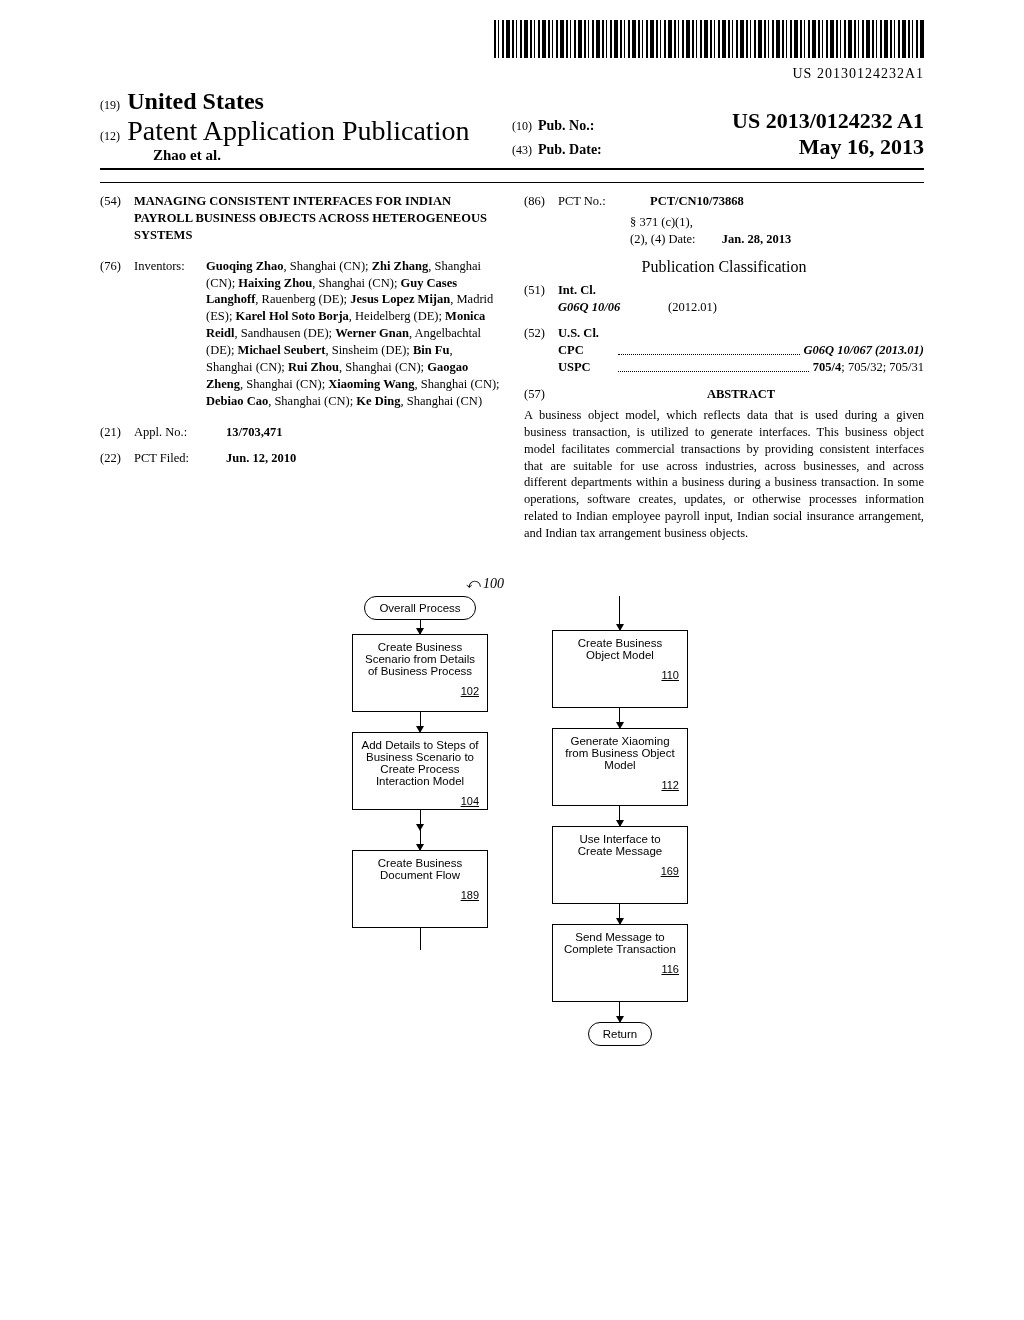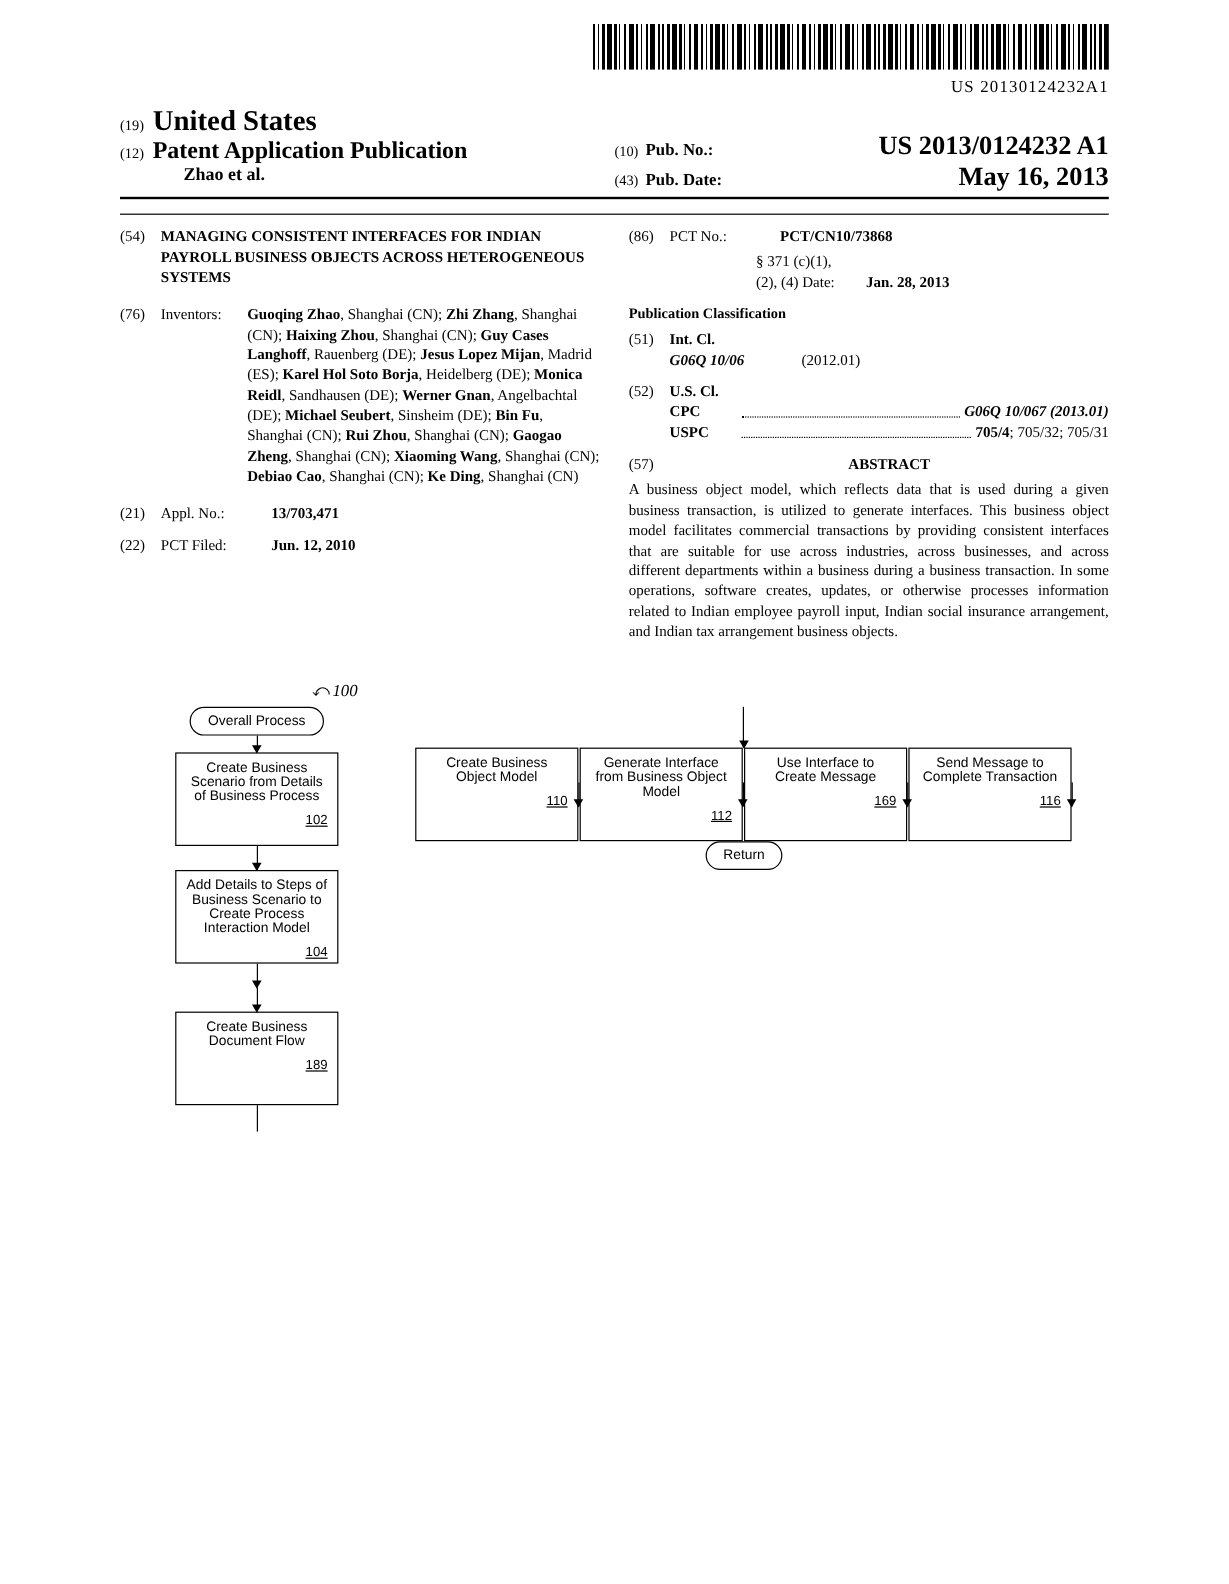--- a/index.html
+++ b/index.html
@@ -16,39 +16,39 @@
     .barcode-area { text-align: right; margin-bottom: 4px; }
     .barcode { display: inline-block; width: 430px; height: 38px;
       background: repeating-linear-gradient(90deg,#000 0 2px,#fff 2px 4px,#000 4px 5px,#fff 5px 8px,#000 8px 10px,#fff 10px 12px,#000 12px 16px,#fff 16px 18px);
     }
     .barcode-num { text-align: right; font-size: 14px; letter-spacing: 1px; margin-bottom: 6px; }
     .header-row { display: flex; justify-content: space-between; }
     .hleft { width: 48%; }
     .hright { width: 50%; }
     .tiny-code { font-size: 12px; }
     .h-country { font-size: 24px; font-weight: bold; margin-left: 4px; }
-    .h-kind { font-size: 20px; font-weight: bold; margin-left: 4px; }
+    .h-kind { font-size: 28px; font-weight: normal; margin-left: 4px; }
     .h-authors { font-size: 15px; font-weight: bold; margin-left: 19px; }
     .pub-line1 { display:flex; align-items:flex-end; }
     .pub-line1 .lbl { font-weight:bold; font-size:14px; margin-right:6px;}
     .pub-line1 .val { font-weight:bold; font-size:22px; margin-left:auto; }
     .pub-line2 { display:flex; align-items:baseline; }
     .pub-line2 .lbl { font-weight:bold; font-size:14px; }
     .pub-line2 .val { font-weight:bold; font-size:22px; margin-left:auto; }
     hr.rule { border:0; border-top:2px solid #000; margin:4px 0 12px 0; }
     hr.thin { border:0; border-top:1px solid #000; margin:2px 0 10px 0; }
     .cols { display:flex; gap:24px; }
     .col { width:50%; }
     .sec { display:flex; margin-bottom:10px; font-size:12.5px; line-height:1.35; }
     .sec .code { width:34px; flex-shrink:0; }
     .sec .label { width:72px; flex-shrink:0; }
     .sec .body { flex:1; }
     .title-text { font-weight:bold; }
     .appl-val { font-weight:bold; margin-left:20px; }
-    .pubclass { text-align:left; font-weight:bold; font-size:12px; margin:10px 0 6px 0; }
+    .pubclass { text-align:center; font-weight:normal; font-size:16px; margin:10px 0 6px 0; }
     .abstract-h { text-align:center; font-weight:bold; font-size:12.5px; margin-bottom:4px; }
     .abstract-body { font-size:12.5px; text-align:justify; line-height:1.35; }
     .class-line { display:flex; font-size:12.5px; }
     .class-line .k { width:56px; font-style:italic; font-weight:bold; }
     .class-line .dots { flex:1; border-bottom:1px dotted #000; margin:0 4px 4px 4px; }
     .class-line .v { font-style:italic; }
     .fig-area { margin-top:24px; display:flex; justify-content:center; gap:48px; font-family:Arial, Helvetica, sans-serif; font-size:11.5px; }
     .flow-col { display:flex; flex-direction:column; align-items:center; }
     .term { border:1px solid #000; border-radius:16px; padding:5px 14px; text-align:center; }
     .proc { border:1px solid #000; width:136px; padding:6px 8px 2px 8px; text-align:center; position:relative; }
@@ -190,28 +190,28 @@
         <div class="arrow"></div>
         <div class="proc" style="min-height: 78px;">
           <div>Create Business Document Flow</div>
           <div class="num">189</div>
         </div>
         <div class="open-line"></div>
       </div>
   </div>
   <div class="flow-col" style="padding-top:20px;">
     <div class="arrow" style="height:34px;"></div>
-    <div id="flow-right-boxes" style="display: flex; flex-direction: row; align-items: center;">
+    <div id="flow-right-boxes" style="display: flex; flex-direction: column; align-items: center;">
         <div class="proc" style="min-height: 78px;">
           <div>Create Business Object Model</div>
           <div class="num">110</div>
         </div>
         <div class="arrow"></div>
         <div class="proc" style="min-height: 78px;">
-          <div>Generate Interface from Business Object Model</div>
+          <div>Generate Xiaoming from Business Object Model</div>
           <div class="num">112</div>
         </div>
         <div class="arrow"></div>
         <div class="proc" style="min-height: 78px;">
           <div>Use Interface to Create Message</div>
           <div class="num">169</div>
         </div>
         <div class="arrow"></div>
         <div class="proc" style="min-height: 78px;">
           <div>Send Message to Complete Transaction</div>

